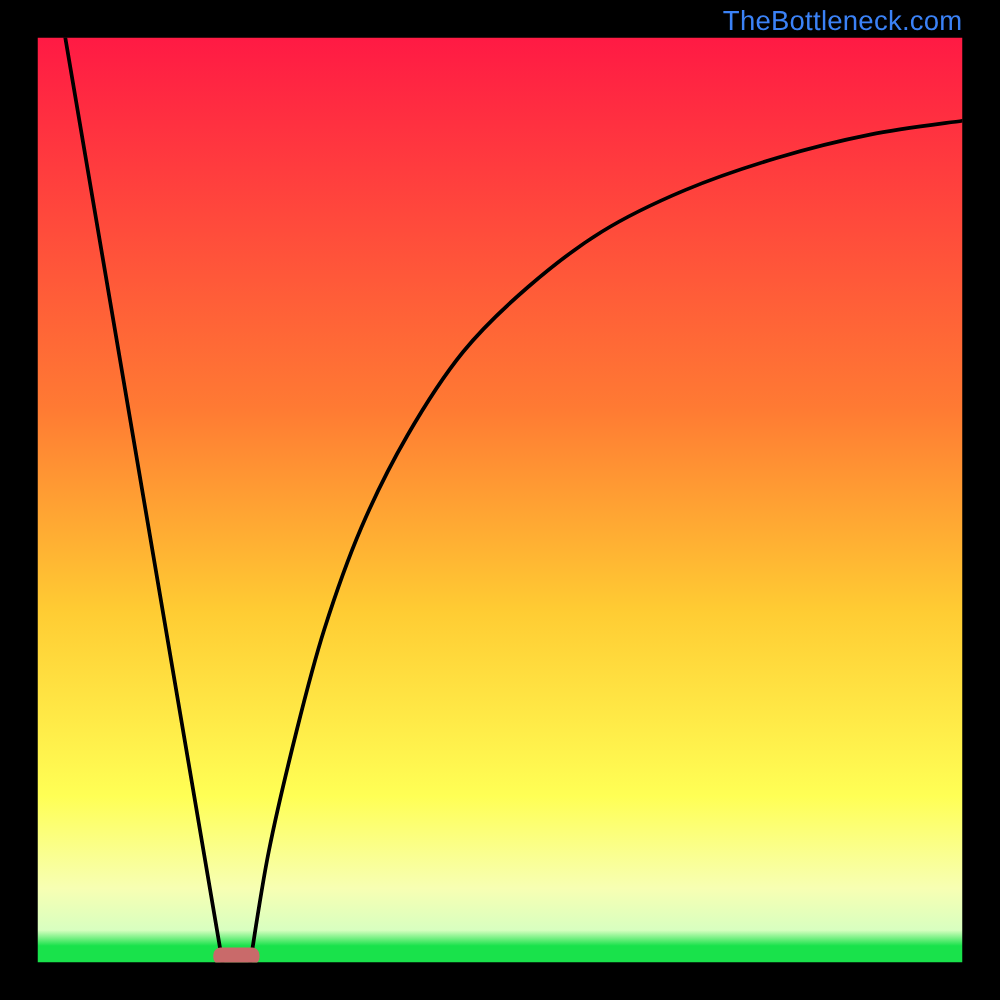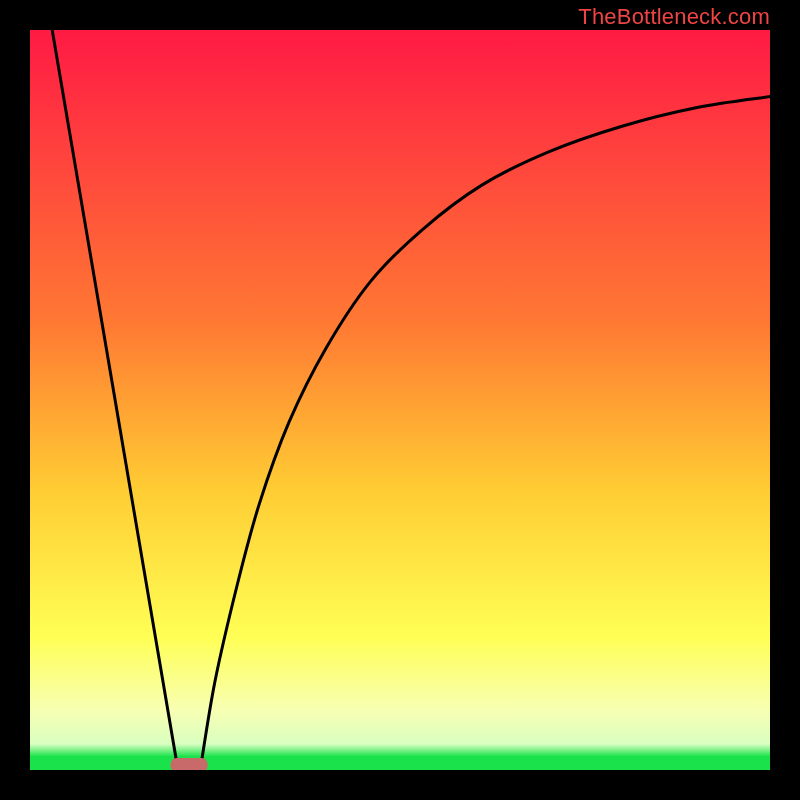--- a/index.html
+++ b/index.html
@@ -24,21 +24,21 @@
     top: 30px;
     width: 740px;
     height: 740px;
   }
   .watermark {
     position: absolute;
     top: 4px;
     right: 30px;
     font-family: Arial, Helvetica, sans-serif;
     font-size: 22px;
-    color: #ef4444;
+    color: #3b82f6;
     font-weight: 500;
     letter-spacing: 0.2px;
   }
   svg { display: block; }
 </style>
 </head>
 <body>
 
 <div class="frame">
   <div class="watermark">TheBottleneck.com</div>

